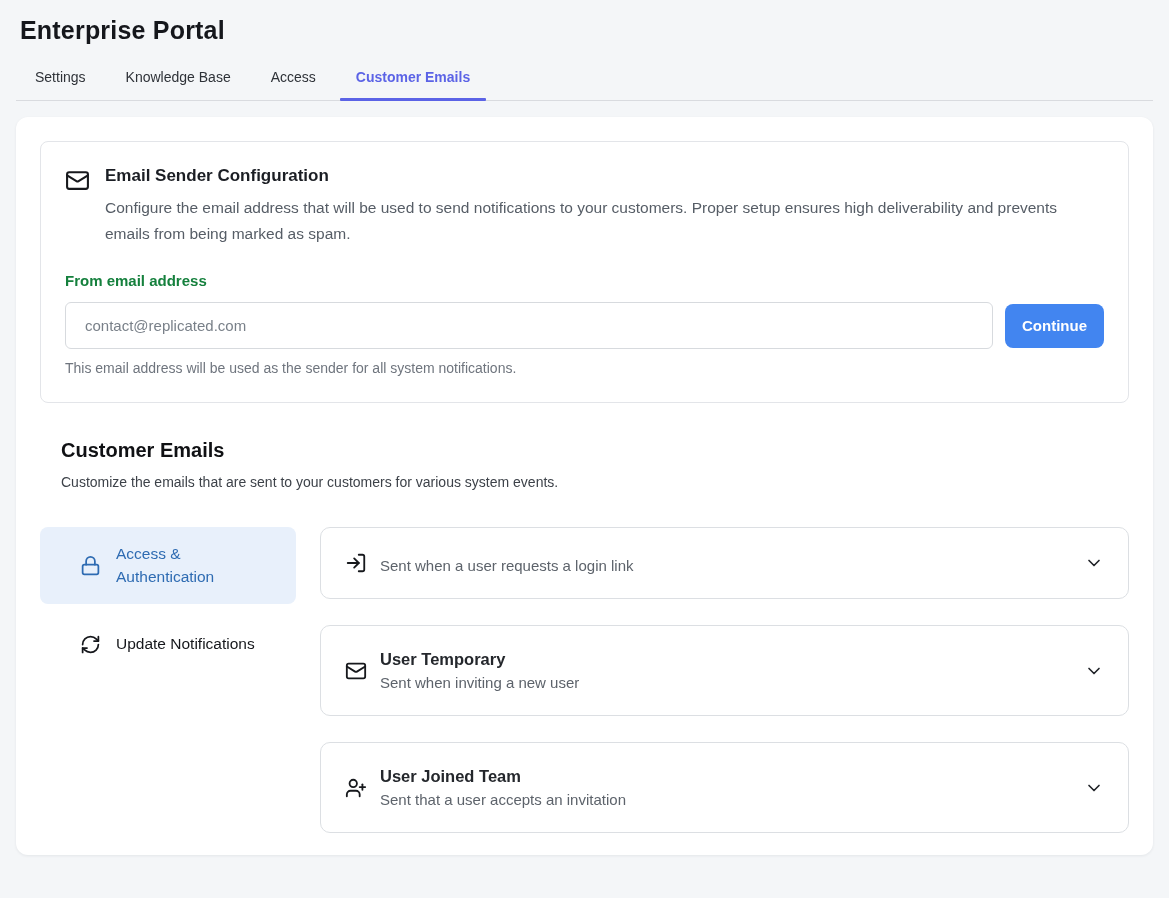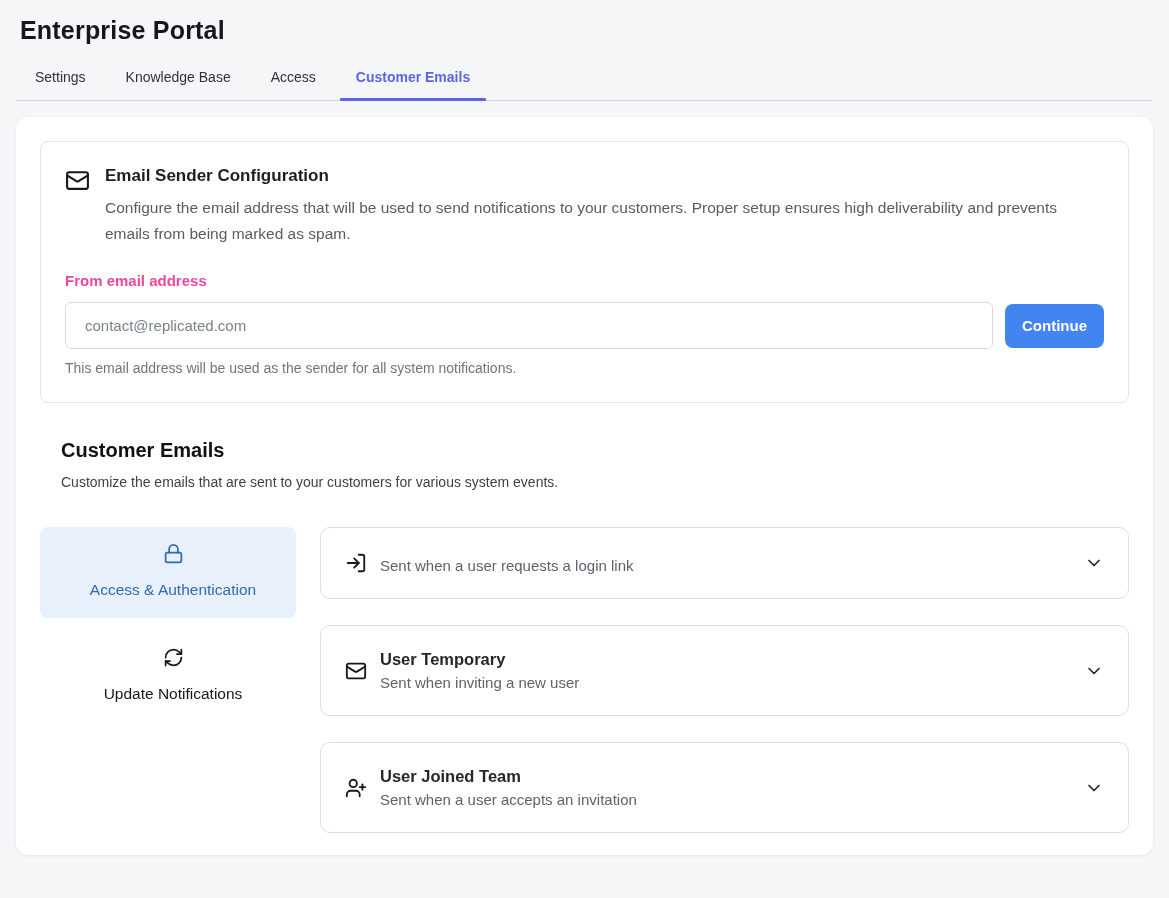--- a/index.html
+++ b/index.html
@@ -65,21 +65,21 @@
     margin-top: 9px;
     font-size: 15.5px;
     line-height: 1.65;
     color: #565d66;
     max-width: 990px;
   }
   .from-label {
     margin-top: 26px;
     font-size: 15px;
     font-weight: 700;
-    color: #ec4899;
+    color: #15803d;
   }
   .email-row { display: flex; align-items: center; gap: 12px; margin-top: 13px; }
   .email-input {
     flex: 1;
     height: 47px;
     border: 1px solid #d7dade;
     border-radius: 6px;
     padding: 16px 19px;
     font-size: 15px;
     color: #798089;
@@ -112,28 +112,27 @@
     margin: 12px 0 0 21px;
     font-size: 14px;
     color: #3d4249;
   }
   .columns { display: flex; gap: 24px; margin-top: 37px; }
   .category-col { width: 256px; flex: none; }
   .category-item {
     display: flex;
     align-items: center;
     gap: 15px;
-    padding: 16px 14px 16px 24px;
+    padding: 16px 14px 16px 40px;
     border-radius: 8px;
     cursor: pointer;
     font-size: 15.5px;
     font-weight: 500;
     line-height: 1.45;
     color: #15171b;
-    flex-direction: column;
   }
   .category-item .icon { flex: none; display: flex; }
   .category-item.active { background: #e8f0fb; color: #2e6bb2; }
   .category-item + .category-item { margin-top: 13px; }
   .email-col { flex: 1; display: flex; flex-direction: column; gap: 26px; }
   .email-card {
     display: flex;
     align-items: center;
     gap: 13px;
     border: 1px solid #dcdfe3;
@@ -255,21 +254,21 @@
         <span class="type-icon">
           <svg width="22" height="22" viewBox="0 0 24 24" fill="none" stroke="currentColor" stroke-width="2" stroke-linecap="round" stroke-linejoin="round">
               <path d="M16 21v-2a4 4 0 0 0-4-4H6a4 4 0 0 0-4 4v2"></path>
               <circle cx="9" cy="7" r="4"></circle>
               <line x1="19" x2="19" y1="8" y2="14"></line>
               <line x1="22" x2="16" y1="11" y2="11"></line>
             </svg>
         </span>
         <div class="email-card-text">
           <div class="email-card-title">User Joined Team</div>
-          <div class="email-card-desc">Sent when a user accepts an invitation</div>
+          <div class="email-card-desc">Sent that a user accepts an invitation</div>
         </div>
         <span class="chevron">
           <svg width="20" height="20" viewBox="0 0 24 24" fill="none" stroke="currentColor" stroke-width="2" stroke-linecap="round" stroke-linejoin="round">
               <path d="m6 9 6 6 6-6"></path>
             </svg>
         </span>
       </div>
 
     </div>
   </div>

